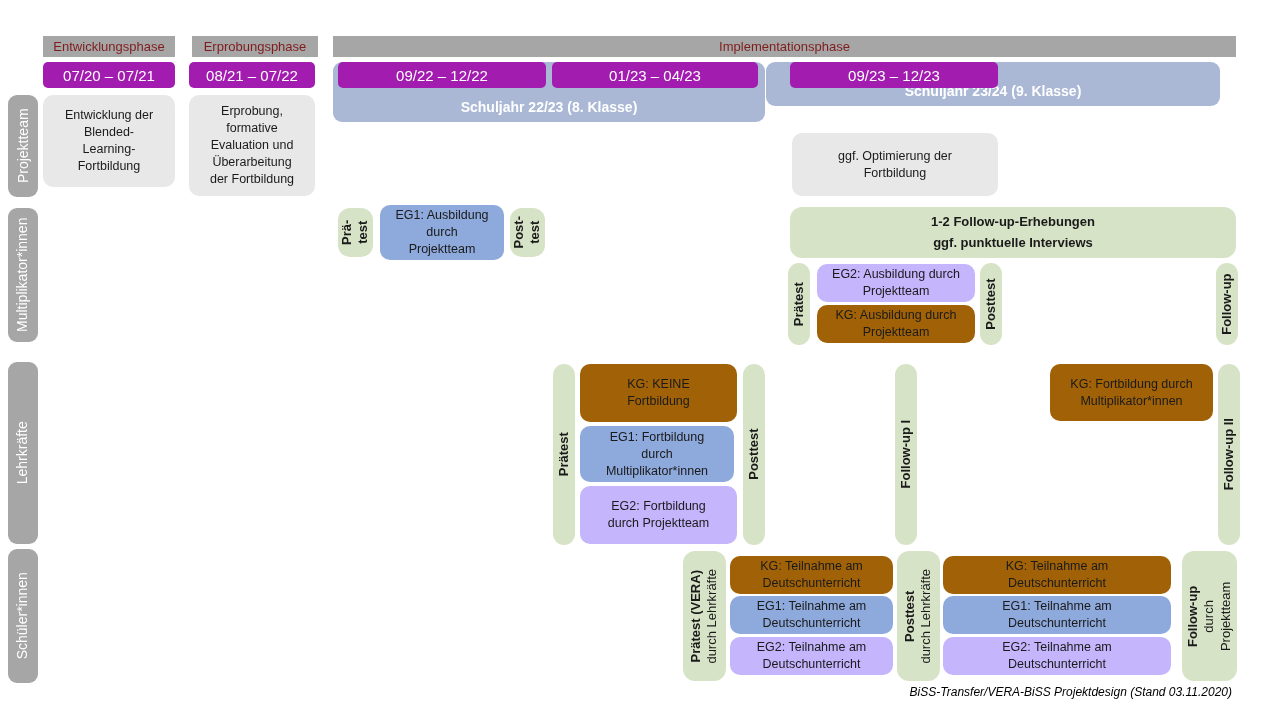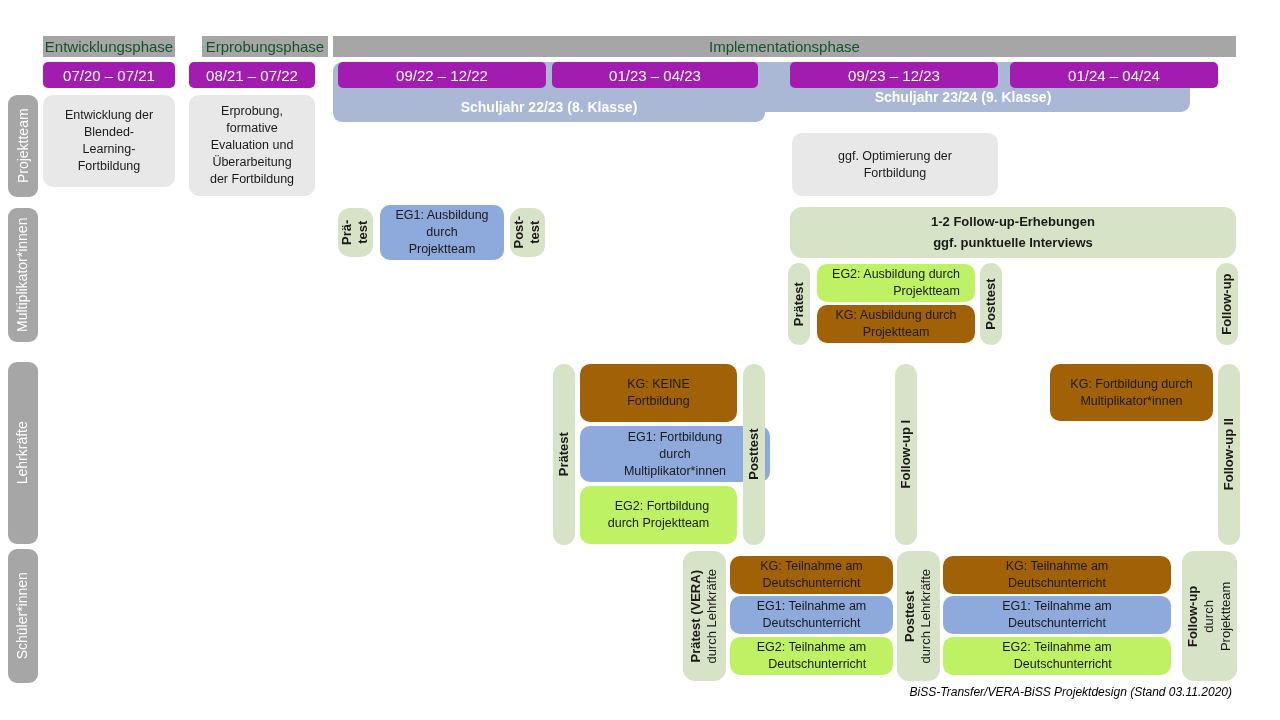--- a/index.html
+++ b/index.html
@@ -1,78 +1,75 @@
 <!DOCTYPE html>
 <html><head>
 <meta charset="utf-8">
 <style>
   html,body{margin:0;padding:0;background:#ffffff;}
   .slide{
     position:relative;width:1280px;height:720px;background:#ffffff;
     font-family:"Liberation Sans",sans-serif;color:#1a1a1a;overflow:hidden;
   }
   .abs{position:absolute;box-sizing:border-box;display:flex;align-items:center;justify-content:center;text-align:center;}
-  .phasebar{background:#a6a6a6;color:#14532d;font-size:15px;}
+  .phasebar{background:#a6a6a6;color:#7f1d1d;font-size:13px;}
   .datebar{background:#a21caf;color:#ffffff;font-size:15px;border-radius:5px;}
   .yearbar{background:#aab8d5;color:#ffffff;font-weight:700;font-size:14px;border-radius:9px;align-items:flex-end;padding-bottom:7px;}
   .rowbar{background:#a6a6a6;color:#ffffff;border-radius:9px;}
   .rowbar .vtext{font-size:14px;}
   .box{border-radius:10px;font-size:12.5px;line-height:1.36;}
   .sq{border-radius:12px;}
   .lgray{background:#e9e8e8;}
   .kgray{background:#a16207;}
   .blue1{background:#8ea9db;}
-  .blue2{background:#bef264;text-align:right;}
+  .blue2{background:#c4b5fd;}
   .green{background:#d7e3c6;}
   .info{font-size:13px;font-weight:700;line-height:1.55;}
   .vtext{transform:rotate(-90deg);white-space:nowrap;line-height:1.25;font-size:13px;}
   .vtext div{white-space:nowrap;}
   .vb{font-weight:700;}
   .vfirst > div:first-child{font-weight:700;}
   .footer{position:absolute;top:685px;right:48px;font-style:italic;font-size:12px;color:#000000;}
 </style>
 </head>
 <body>
 
 <div class="slide">
 
   <div class="abs phasebar" style="left:43px;top:36px;width:132px;height:21px">
       <span>Entwicklungsphase</span>
     </div>
-  <div class="abs phasebar" style="left:202px;top:36px;width:126px;height:21px">
+  <div class="abs phasebar" style="left:192px;top:36px;width:126px;height:21px">
       <span>Erprobungsphase</span>
     </div>
   <div class="abs phasebar" style="left:333px;top:36px;width:903px;height:21px">
       <span>Implementationsphase</span>
     </div>
 
   <div class="abs yearbar" style="left:333px;top:62px;width:432px;height:60px">
       <span>Schuljahr 22/23 (8. Klasse)</span>
     </div>
-  <div class="abs yearbar" style="left:736px;top:62px;width:454px;height:50px">
+  <div class="abs yearbar" style="left:766px;top:62px;width:454px;height:44px">
       <span>Schuljahr 23/24 (9. Klasse)</span>
     </div>
 
   <div class="abs datebar" style="left:43px;top:62px;width:132px;height:26px">
       <span>07/20 – 07/21</span>
     </div>
   <div class="abs datebar" style="left:189px;top:62px;width:126px;height:26px">
       <span>08/21 – 07/22</span>
     </div>
   <div class="abs datebar" style="left:338px;top:62px;width:208px;height:26px">
       <span>09/22 – 12/22</span>
     </div>
   <div class="abs datebar" style="left:552px;top:62px;width:206px;height:26px">
       <span>01/23 – 04/23</span>
     </div>
   <div class="abs datebar" style="left:790px;top:62px;width:208px;height:26px">
       <span>09/23 – 12/23</span>
-    </div>
-  <div class="abs datebar" style="left:1010px;top:62px;width:208px;height:26px">
-      <span>01/24 – 04/24</span>
     </div>
 
   <div class="abs rowbar" style="left:8px;top:95px;width:30px;height:102px">
       <div class="vtext">Projektteam</div>
     </div>
   <div class="abs rowbar" style="left:8px;top:208px;width:30px;height:134px">
       <div class="vtext">Multiplikator*innen</div>
     </div>
   <div class="abs rowbar" style="left:8px;top:362px;width:30px;height:182px">
       <div class="vtext">Lehrkräfte</div>
@@ -154,21 +151,21 @@
 
   <div class="abs green sq" style="left:553px;top:364px;width:22px;height:181px">
       <div class="vtext vb">Prätest</div>
     </div>
   <div class="abs box kgray" style="left:580px;top:364px;width:157px;height:58px">
     <div>
       <div>KG: KEINE</div>
       <div>Fortbildung</div>
     </div>
   </div>
-  <div class="abs box blue1" style="left:580px;top:426px;width:190px;height:56px">
+  <div class="abs box blue1" style="left:580px;top:426px;width:154px;height:56px">
     <div>
       <div>EG1: Fortbildung</div>
       <div>durch</div>
       <div>Multiplikator*innen</div>
     </div>
   </div>
   <div class="abs box blue2" style="left:580px;top:486px;width:157px;height:58px">
     <div>
       <div>EG2: Fortbildung</div>
       <div>durch Projektteam</div>

